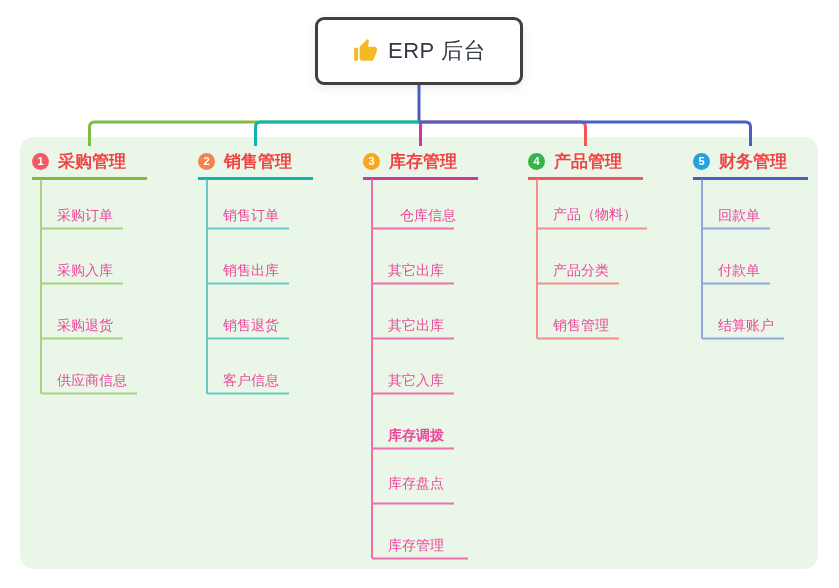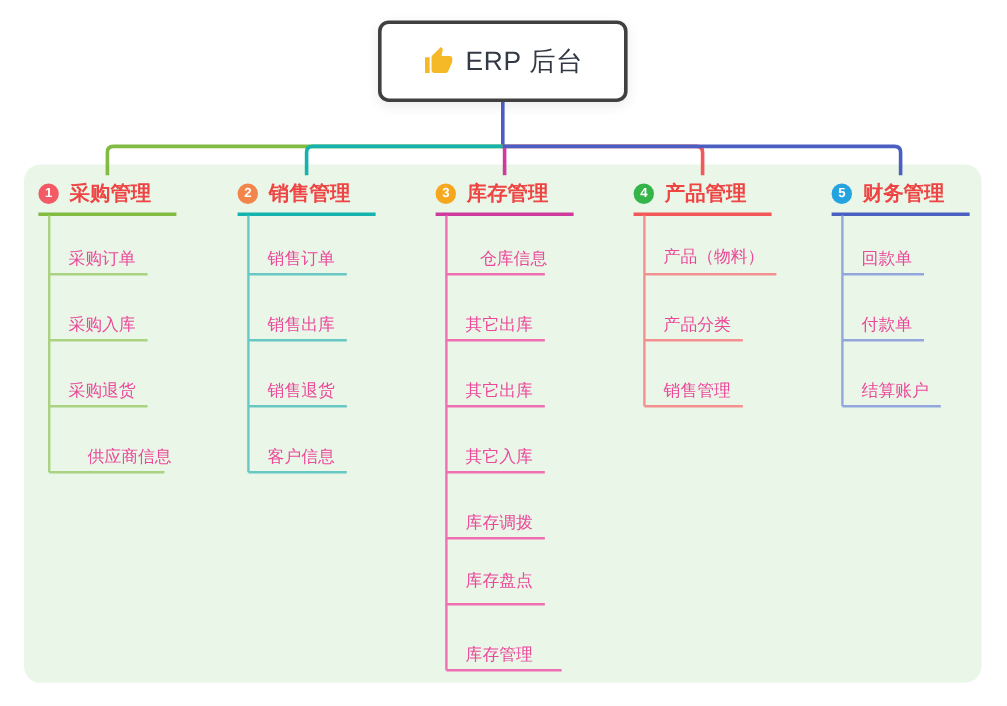--- a/index.html
+++ b/index.html
@@ -93,38 +93,38 @@
   </div>
 
   <div id="branches-host">
       <div class="branch-title-row" style="left: 32px; top: 148px;">
         <span class="badge" style="background: rgb(242, 91, 102);">1</span>
         <span class="branch-title">采购管理</span>
       </div>
       <div class="leaf" style="left: 57px; top: 204.5px;">采购订单</div>
       <div class="leaf" style="left: 57px; top: 259.5px; text-align: right;">采购入库</div>
       <div class="leaf" style="left: 57px; top: 314.5px;">采购退货</div>
-      <div class="leaf" style="left: 57px; top: 369.5px; margin-left: 16px;">供应商信息</div>
+      <div class="leaf" style="left: 57px; top: 369.5px;">供应商信息</div>
       <div class="branch-title-row" style="left: 198px; top: 148px;">
         <span class="badge" style="background: rgb(242, 133, 75);">2</span>
         <span class="branch-title">销售管理</span>
       </div>
       <div class="leaf" style="left: 223px; top: 204.5px; text-align: center;">销售订单</div>
       <div class="leaf" style="left: 223px; top: 259.5px;">销售出库</div>
       <div class="leaf" style="left: 223px; top: 314.5px;">销售退货</div>
       <div class="leaf" style="left: 223px; top: 369.5px;">客户信息</div>
       <div class="branch-title-row" style="left: 363px; top: 148px;">
         <span class="badge" style="background: rgb(245, 167, 30);">3</span>
         <span class="branch-title">库存管理</span>
       </div>
       <div class="leaf" style="left: 400px; top: 204.5px;">仓库信息</div>
       <div class="leaf" style="left: 388px; top: 259.5px;">其它出库</div>
       <div class="leaf" style="left: 388px; top: 314.5px;">其它出库</div>
       <div class="leaf" style="left: 388px; top: 369.5px;">其它入库</div>
-      <div class="leaf" style="left: 388px; top: 424.5px;">库存调拨</div>
+      <div class="leaf" style="left: 388px; top: 424.5px; font-weight: bold;">库存调拨</div>
       <div class="leaf" style="left: 388px; top: 473px;">库存盘点</div>
       <div class="leaf" style="left: 388px; top: 534.5px;">库存管理</div>
       <div class="branch-title-row" style="left: 528px; top: 148px;">
         <span class="badge" style="background: rgb(53, 180, 74);">4</span>
         <span class="branch-title">产品管理</span>
       </div>
       <div class="leaf" style="left: 553px; top: 204.5px; font-family: Liberation Serif, serif;">产品（物料）</div>
       <div class="leaf" style="left: 553px; top: 259.5px;">产品分类</div>
       <div class="leaf" style="left: 553px; top: 314.5px;">销售管理</div>
       <div class="branch-title-row" style="left: 693px; top: 148px;">

